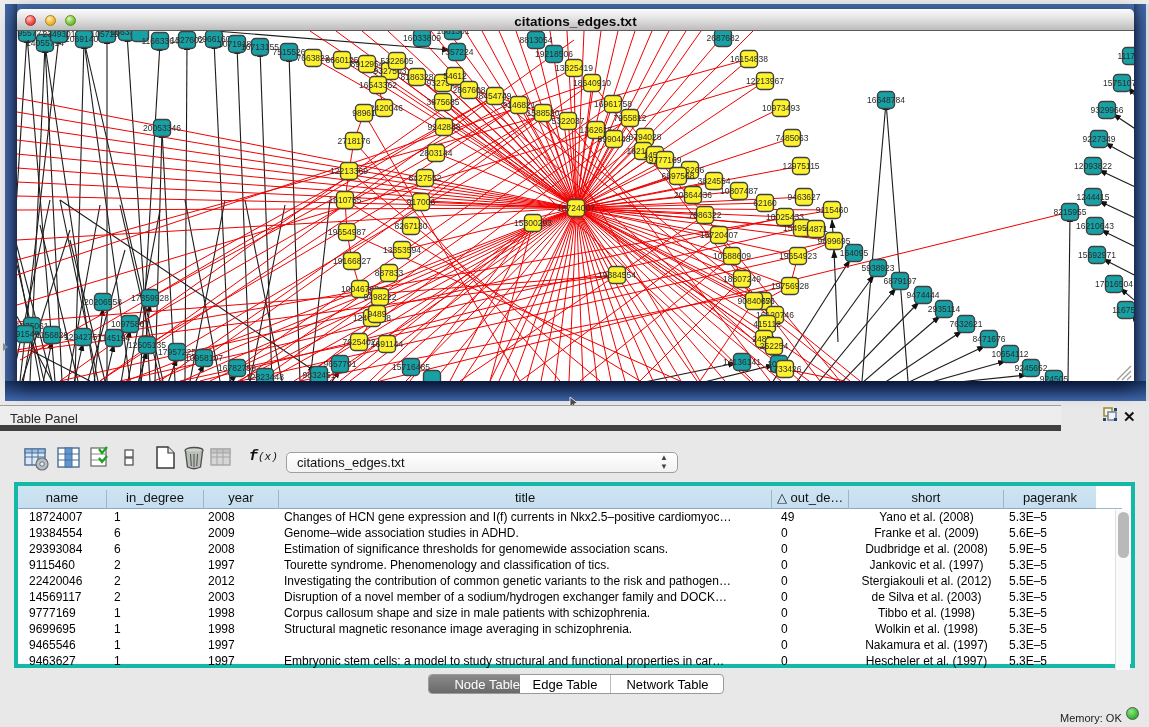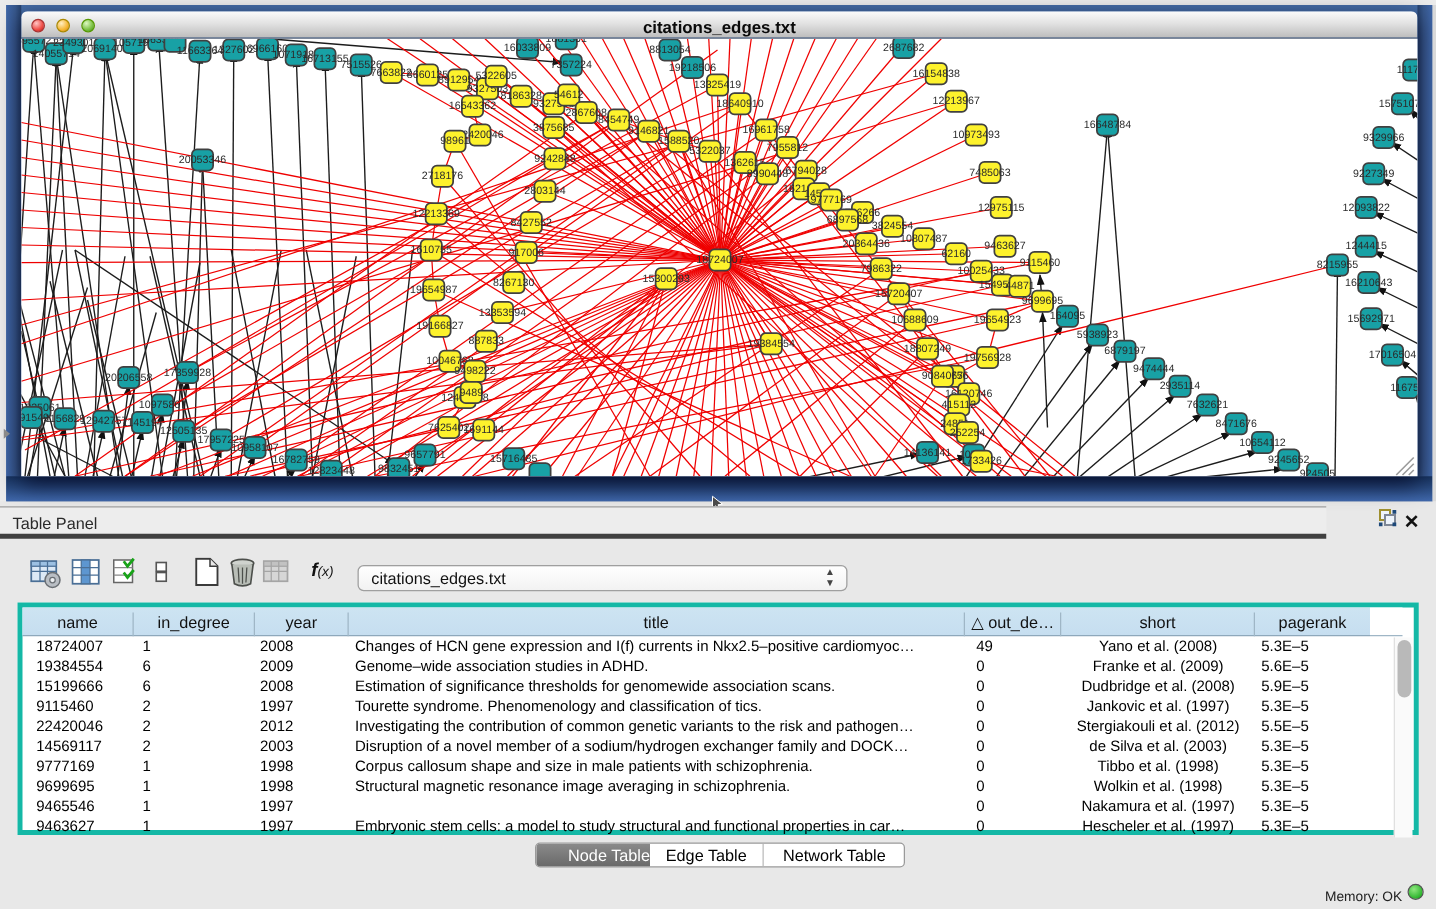--- a/index.html
+++ b/index.html
@@ -28,21 +28,21 @@
 #canvas{position:absolute;left:0;top:22px;width:1117px;height:350px;background:#fff;overflow:hidden}
 svg .er{stroke:#ef0000;stroke-width:1}
 svg .eb{stroke:#1c1c1c;stroke-width:1.1}
 svg .nt{fill:#18a1a5;stroke:#404040;stroke-width:1.4}
 svg .ny{fill:#fdf22c;stroke:#404040;stroke-width:1.4}
 svg .nl{font-family:"Liberation Sans",sans-serif;font-size:8.5px;fill:#2b2b2b;text-anchor:middle}
 #larrow{left:3px;top:343px;width:0;height:0;border-top:4px solid transparent;
  border-bottom:4px solid transparent;border-left:5px solid #8a8a8a}
 #cursor{left:568px;top:396px}
 #tpbar{left:0;top:405px;width:1061px;height:26px;background:#ededed;
- border-top:1px solid #9e9e9e;border-bottom:4px solid #404040}
+ border-top:1px solid #9e9e9e;border-bottom:6px solid #404040}
 #tptitle{position:absolute;left:10px;top:5px;font-size:13px;color:#2a2a2a}
 #tpfloat{left:1103px;top:407px}
 #tpclose{left:1123px;top:408px;font-size:15px;font-weight:bold;color:#111}
 #dropdown{left:286px;top:452px;width:392px;height:21px;background:linear-gradient(180deg,#fff,#f2f2f2);
  border:1px solid #9f9f9f;border-radius:5px;font-size:13px;color:#111;line-height:19px;padding-left:10px}
 #ddarrows{left:660px;top:453px;font-size:8px;color:#444;line-height:9px;text-align:center}
 #tablebox{left:14px;top:482px;width:1121px;height:186px;background:#fff;border:4px solid #14b8a6}
 #thead{position:absolute;left:0;top:0;width:1078px;height:23px;
  background:linear-gradient(180deg,#cde4f2,#c6def0);border-bottom:1px solid #8ea8bb}
 .th{position:absolute;top:4px;font-size:13px;color:#111;text-align:center;border-right:1px solid #9fb6c6;height:19px}
@@ -721,21 +721,21 @@
  <line x1="11" y1="8" x2="11" y2="21" stroke="#4c4f4b"></line>
  <line x1="14.5" y1="8" x2="13.7" y2="20" stroke="#4c4f4b"></line>
 </svg>
 <svg class="ticon" style="left:210px" width="26" height="26">
  <rect x="1" y="3" width="19" height="16" fill="#d6d6d6" stroke="#a5a5a5" stroke-width="1.4"></rect>
  <rect x="1" y="3" width="19" height="4" fill="#c2c2c2" stroke="#a5a5a5"></rect>
  <line x1="7" y1="3" x2="7" y2="19" stroke="#a5a5a5"></line>
     <line x1="13" y1="3" x2="13" y2="19" stroke="#a5a5a5"></line>
  <line x1="1" y1="11" x2="20" y2="11" stroke="#a5a5a5"></line>
 </svg>
-<div class="abs" style="left:249px;top:448px;font-size:15px;font-style:italic;color:#111;font-family:Liberation Sans, sans-serif"><b>f</b><span style="font-size:11px">(x)</span></div>
+<div class="abs" style="left:249px;top:448px;font-size:15px;font-style:italic;color:#111;font-family:Liberation Mono, monospace"><b>f</b><span style="font-size:11px">(x)</span></div>
 
 <div id="dropdown" class="abs">citations_edges.txt</div>
 <div id="ddarrows" class="abs">▲<br>▼</div>
 <div id="tablebox" class="abs">
   <div id="thead">
     <span class="th" style="left:0;width:89px">name</span>
     <span class="th" style="left:89px;width:97px">in_degree</span>
     <span class="th" style="left:186px;width:75px">year</span>
     <span class="th" style="left:261px;width:493px">title</span>
     <span class="th" style="left:754px;width:77px;text-align:left;padding-left:5px">△ out_de…</span>
@@ -755,21 +755,21 @@
 <div class="trow" style="top:39px">
       <span class="c1">19384554</span>
       <span class="c2">6</span>
       <span class="c3">2009</span>
       <span class="c4">Genome–wide association studies in ADHD.</span>
       <span class="c5">0</span>
       <span class="c6">Franke et al. (2009)</span>
       <span class="c7">5.6E–5</span>
     </div>
 <div class="trow" style="top:55px">
-      <span class="c1">15199666</span>
+      <span class="c1">29393084</span>
       <span class="c2">6</span>
       <span class="c3">2008</span>
       <span class="c4">Estimation of significance thresholds for genomewide association scans.</span>
       <span class="c5">0</span>
       <span class="c6">Dudbridge et al. (2008)</span>
       <span class="c7">5.9E–5</span>
     </div>
 <div class="trow" style="top:71px">
       <span class="c1">9115460</span>
       <span class="c2">2</span>

